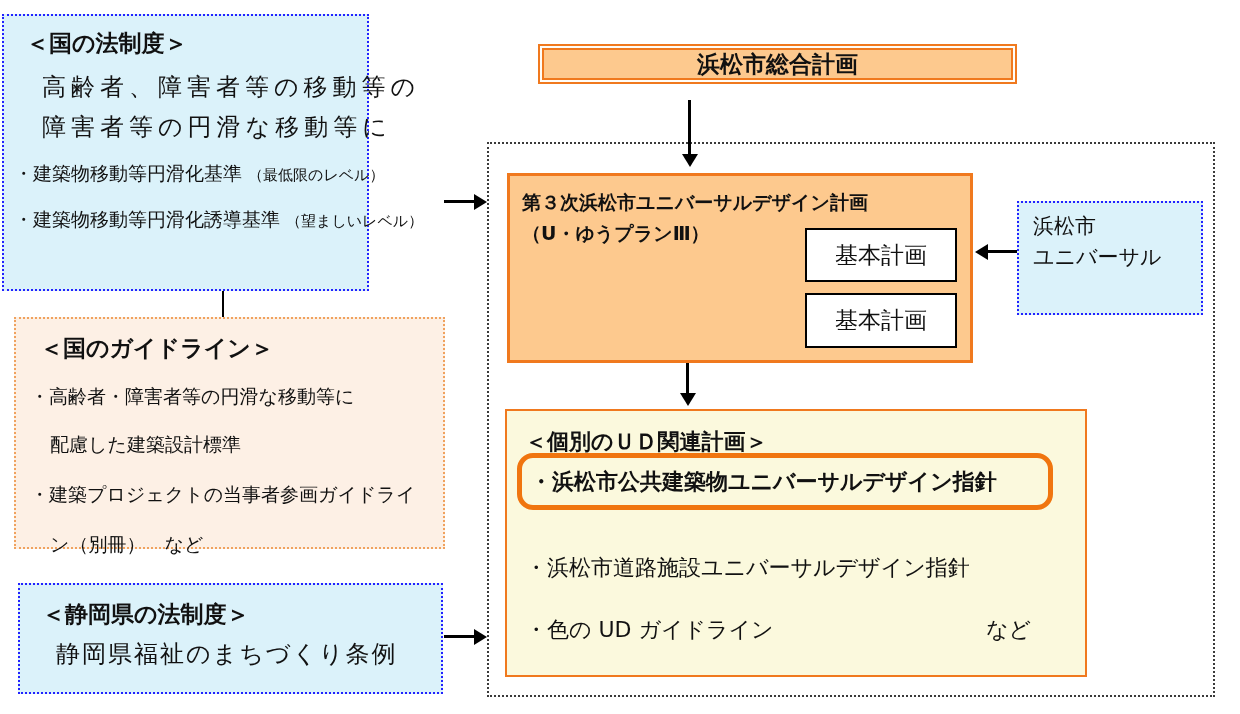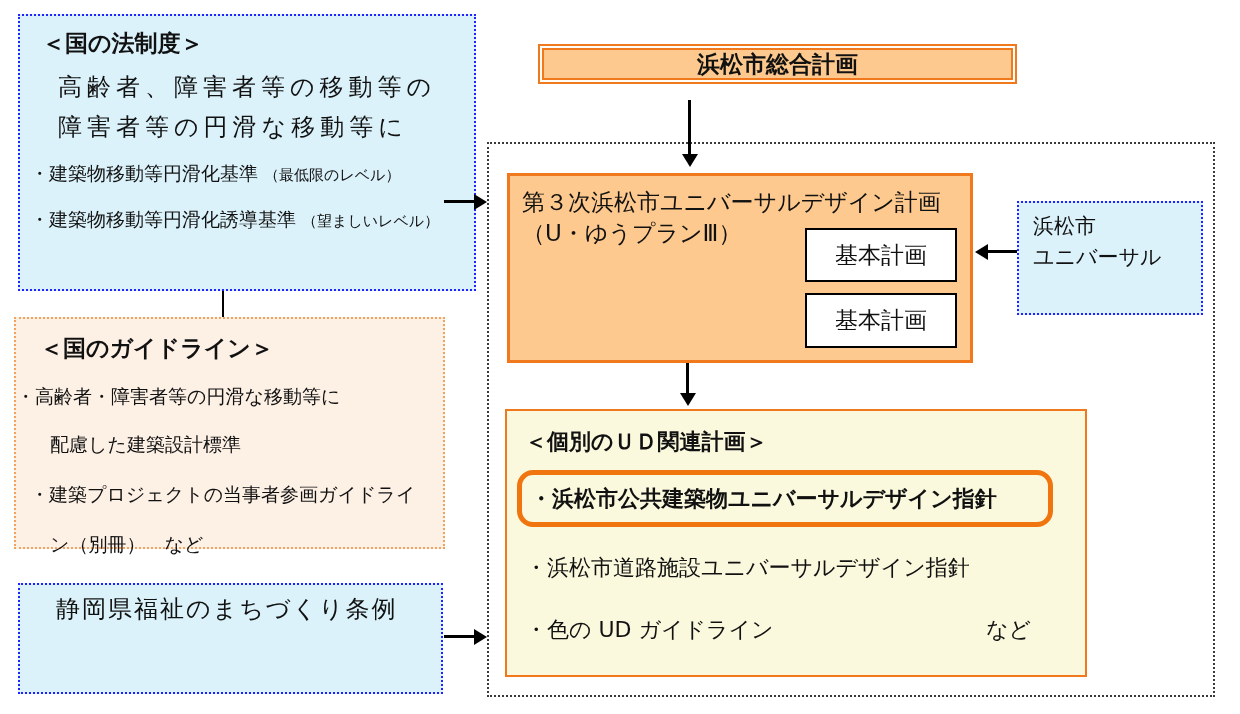--- a/index.html
+++ b/index.html
@@ -22,21 +22,21 @@
   
   #dotted-container{border:2px dotted #3a3a3a;background:transparent;}
 
   
   #sogo-outer{border:2px solid #f0791e;background:#fffdf8;padding:2px;}
   #sogo-inner{border:2px solid #f0791e;background:#fdc98e;width:100%;height:100%;
     display:flex;align-items:center;justify-content:center;box-sizing:border-box;}
   #sogo-inner .label{font-size:23px;font-weight:700;white-space:nowrap;}
 
   #ud-plan-box{border:3px solid #f0791e;background:#fdc98e;}
-  #ud-plan-box .title{font-size:23px;font-weight:400;line-height:31px;white-space:nowrap;}
+  #ud-plan-box .title{font-size:19px;font-weight:700;line-height:31px;white-space:nowrap;}
   .white-sub-box{background:#ffffff;border:2px solid #000;display:flex;align-items:center;
     justify-content:center;font-size:23px;font-weight:400;white-space:nowrap;}
 
   
   #individual-box{border:2px solid #f0791e;background:#fbf9dd;}
   #individual-box .ind-title{font-size:22px;font-weight:600;white-space:nowrap;}
   .ind-item{font-size:22px;white-space:nowrap;}
   #highlight-pill{border:5px solid #f0750f;border-radius:16px;background:transparent;
     display:flex;align-items:center;font-size:22px;font-weight:700;white-space:nowrap;}
 
@@ -51,45 +51,46 @@
     border-left:8px solid transparent;border-right:8px solid transparent;border-top:13px solid #000;}
   .plain-line-v{background:#000;}
 </style>
 </head>
 <body>
 
 <div id="canvas">
 
   <div id="dotted-container" class="abs" style="left:487px;top:142px;width:728px;height:555px;"></div>
 
-  <div class="abs cyan-box" style="left:18px;top:14px;width:458px;height:277px;">
+  <div class="abs cyan-box" style="left:2px;top:14px;width:367px;height:277px;">
     <div class="box-title" style="margin:12px 0 0 22px;">＜国の法制度＞</div>
     <div class="big-line" style="margin:8px 0 0 38px;">高齢者、障害者等の移動等の</div>
     <div class="big-line" style="margin:0 0 0 38px;">障害者等の円滑な移動等に</div>
     <div class="bullet-line" style="margin:14px 0 0 10px;">
       <span>・建築物移動等円滑化基準</span>
       <span class="bullet-note">（最低限のレベル）</span>
     </div>
     <div class="bullet-line" style="margin:20px 0 0 10px;">
       <span>・建築物移動等円滑化誘導基準</span>
       <span class="bullet-note">（望ましいレベル）</span>
     </div>
   </div>
 
   <div class="abs plain-line-v" style="left:222px;top:291px;width:2px;height:26px;"></div>
 
   <div class="abs peach-box" style="left:14px;top:317px;width:431px;height:232px;">
     <div class="box-title" style="margin:14px 0 0 24px;">＜国のガイドライン＞</div>
-    <div class="bullet-line" style="margin:20px 0 0 0;">・高齢者・障害者等の円滑な移動等に</div>
+    <div class="bullet-line" style="margin:20px 0 0 14px;">・高齢者・障害者等の円滑な移動等に</div>
     <div class="bullet-line" style="margin:22px 0 0 34px;">配慮した建築設計標準</div>
     <div class="bullet-line" style="margin:24px 0 0 14px;">・建築プロジェクトの当事者参画ガイドライ</div>
     <div class="bullet-line" style="margin:24px 0 0 34px;">ン（別冊）　など</div>
   </div>
 
   <div class="abs cyan-box" style="left:18px;top:583px;width:425px;height:111px;">
+    <div class="box-title" style="margin:14px 0 0 22px;">＜静岡県の法制度＞</div>
     <div class="nowrap" style="font-size:24px;letter-spacing:2px;margin:8px 0 0 36px;">静岡県福祉のまちづくり条例</div>
   </div>
 
   <div class="abs" style="left:444px;top:194px;width:43px;height:16px;">
     <div class="shaft-h" style="left:0;width:32px;"></div>
       <div class="head-right"></div>
   </div>
   <div class="abs" style="left:444px;top:629px;width:43px;height:16px;">
     <div class="shaft-h" style="left:0;width:32px;"></div>
       <div class="head-right"></div>
@@ -128,21 +129,21 @@
   </div>
 
   <div class="abs" style="left:680px;top:363px;width:16px;height:43px;">
     <div class="shaft-v" style="top:0;height:32px;"></div>
       <div class="head-down"></div>
   </div>
 
   <div id="individual-box" class="abs" style="left:505px;top:409px;width:582px;height:268px;">
     <div class="ind-title" style="margin:16px 0 0 18px;">＜個別のＵＤ関連計画＞</div>
   </div>
-  <div id="highlight-pill" class="abs" style="left:517px;top:470px;width:536px;height:57px;">
+  <div id="highlight-pill" class="abs" style="left:517px;top:453px;width:536px;height:57px;">
     <span style="padding-left:8px;">・浜松市公共建築物ユニバーサルデザイン指針</span>
   </div>
   <div class="abs ind-item" style="left:525px;top:553px;">・浜松市道路施設ユニバーサルデザイン指針</div>
   <div class="abs" style="left:525px;top:615px;width:506px;display:flex;justify-content:space-between;">
     <span class="ind-item">・色の UD ガイドライン</span>
     <span class="ind-item">など</span>
   </div>
 
 </div>
 

